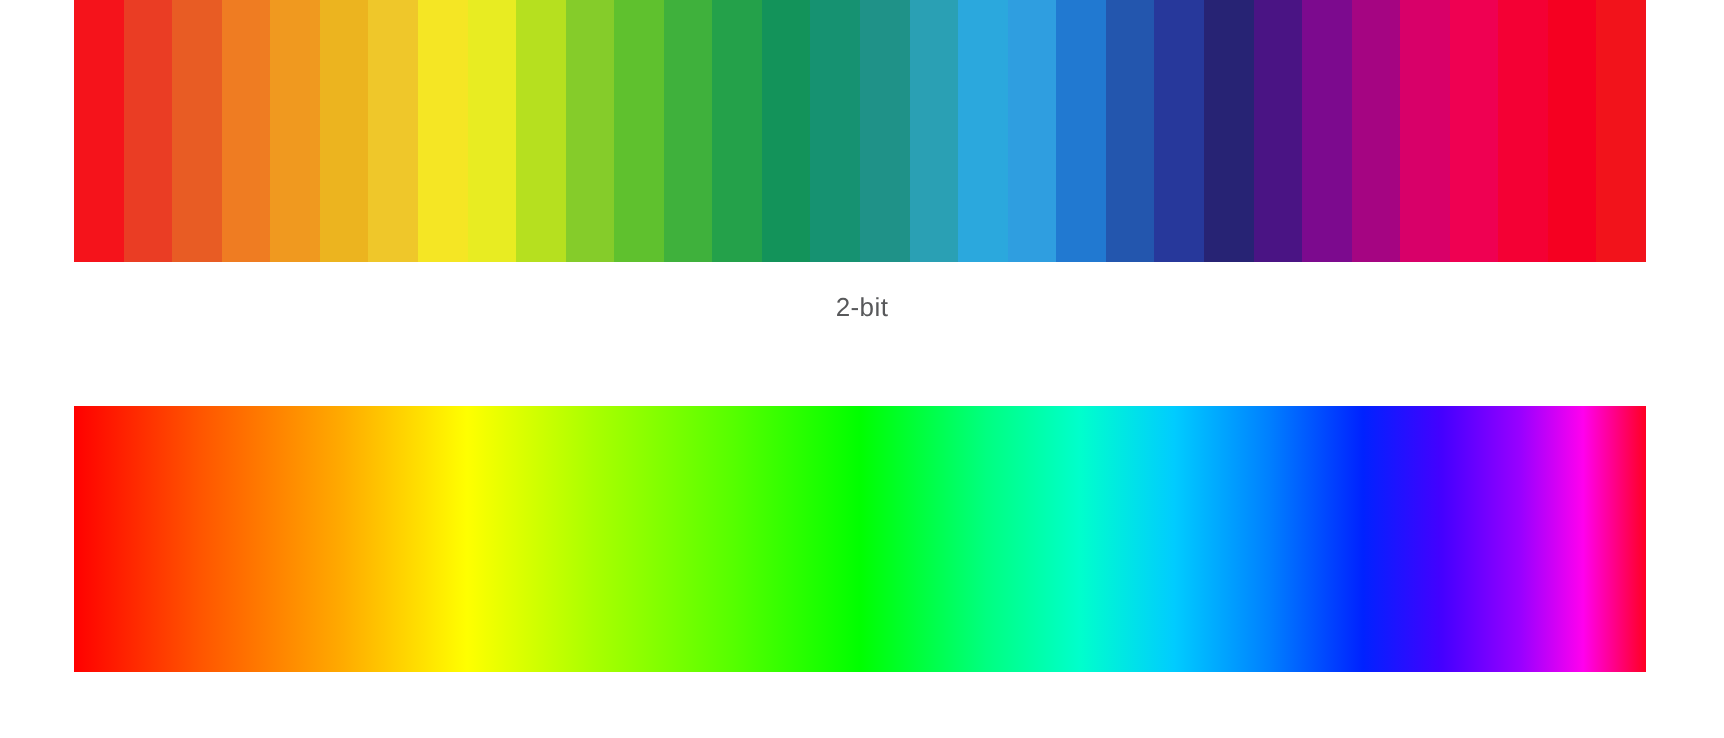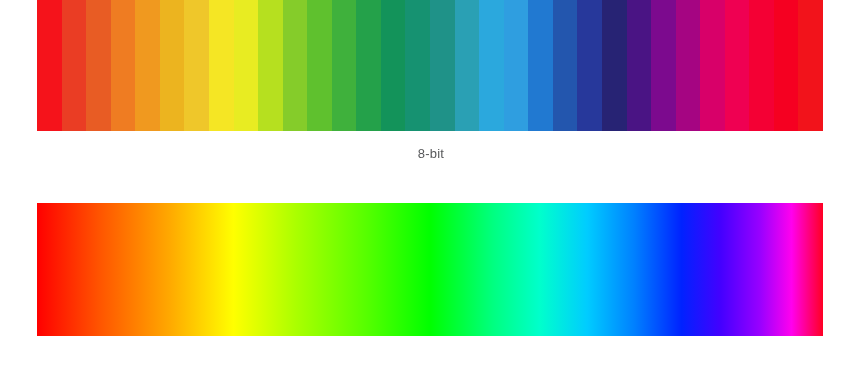--- a/index.html
+++ b/index.html
@@ -117,21 +117,21 @@
           <div class="band" style="background: rgb(74, 20, 132);"></div>
           <div class="band" style="background: rgb(124, 10, 142);"></div>
           <div class="band" style="background: rgb(165, 5, 130);"></div>
           <div class="band" style="background: rgb(216, 0, 105);"></div>
           <div class="band" style="background: rgb(239, 0, 82);"></div>
           <div class="band" style="background: rgb(244, 0, 52);"></div>
           <div class="band" style="background: rgb(245, 0, 33);"></div>
           <div class="band" style="background: rgb(242, 19, 27);"></div>
         </div>
     </div>
-    <div class="caption caption-8bit" style="color: rgb(88, 89, 91);">8-bit</div>
+    <div class="caption caption-8bit" style="color: rgb(88, 89, 91);">2-bit</div>
   </section>
 
   <section class="panel panel-10bit">
     <div class="bar bar-smooth">
       <div class="gradient-strip" id="gradient-strip-10bit" style="background: linear-gradient(to right, rgb(255, 0, 0) 0%, rgb(255, 85, 0) 8%, rgb(255, 170, 0) 17%, rgb(255, 255, 0) 25%, rgb(170, 255, 0) 33%, rgb(85, 255, 0) 42%, rgb(0, 255, 0) 50%, rgb(0, 255, 128) 58%, rgb(0, 255, 204) 64%, rgb(0, 204, 255) 70%, rgb(0, 128, 255) 76%, rgb(0, 34, 255) 82%, rgb(68, 0, 255) 87%, rgb(153, 0, 255) 92%, rgb(255, 0, 238) 96%, rgb(255, 0, 34) 100%);"></div>
     </div>
 
   </section>
 
 </div>

